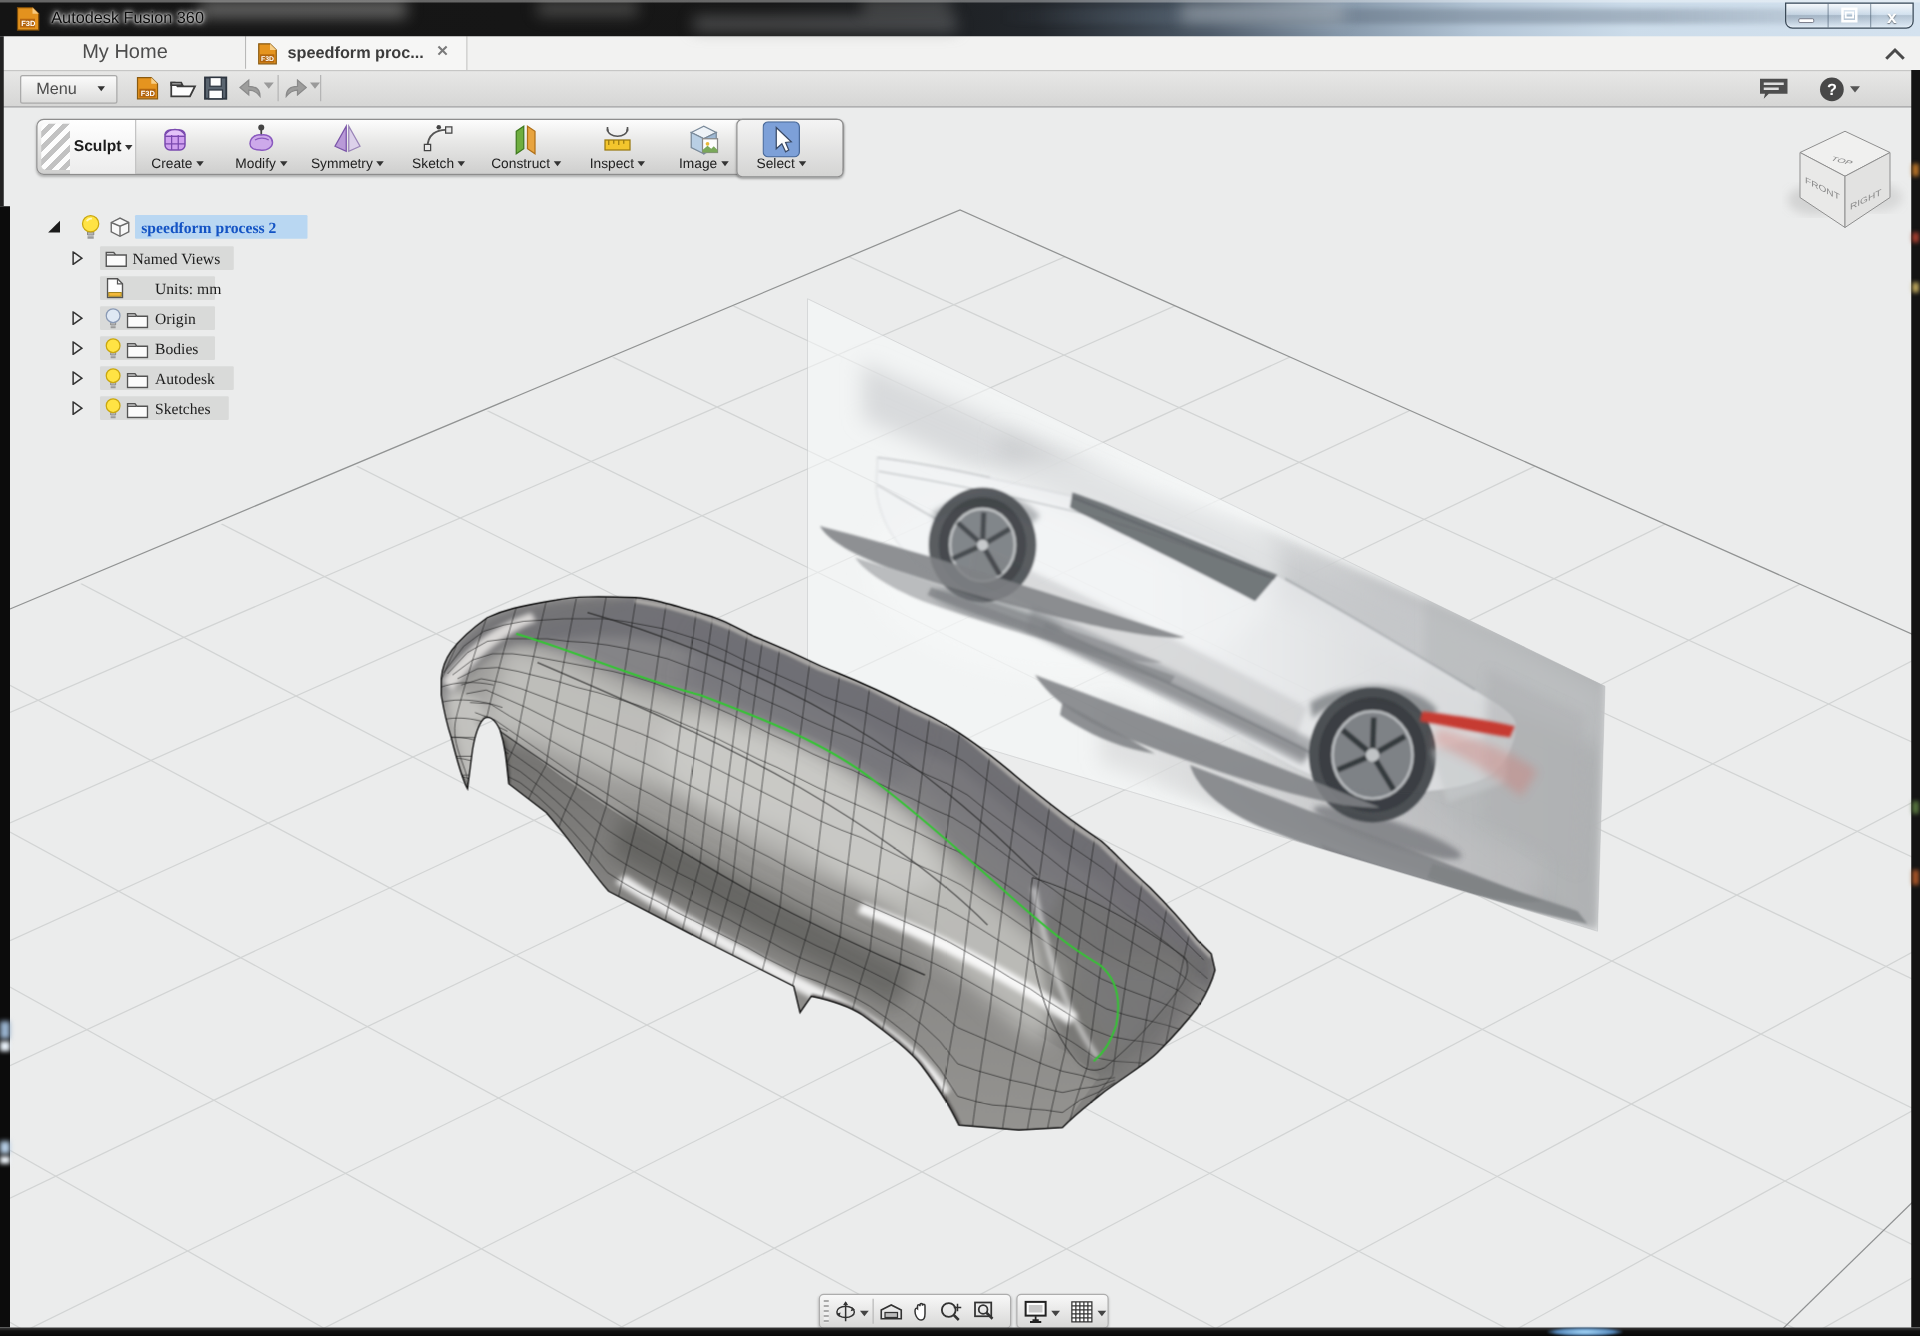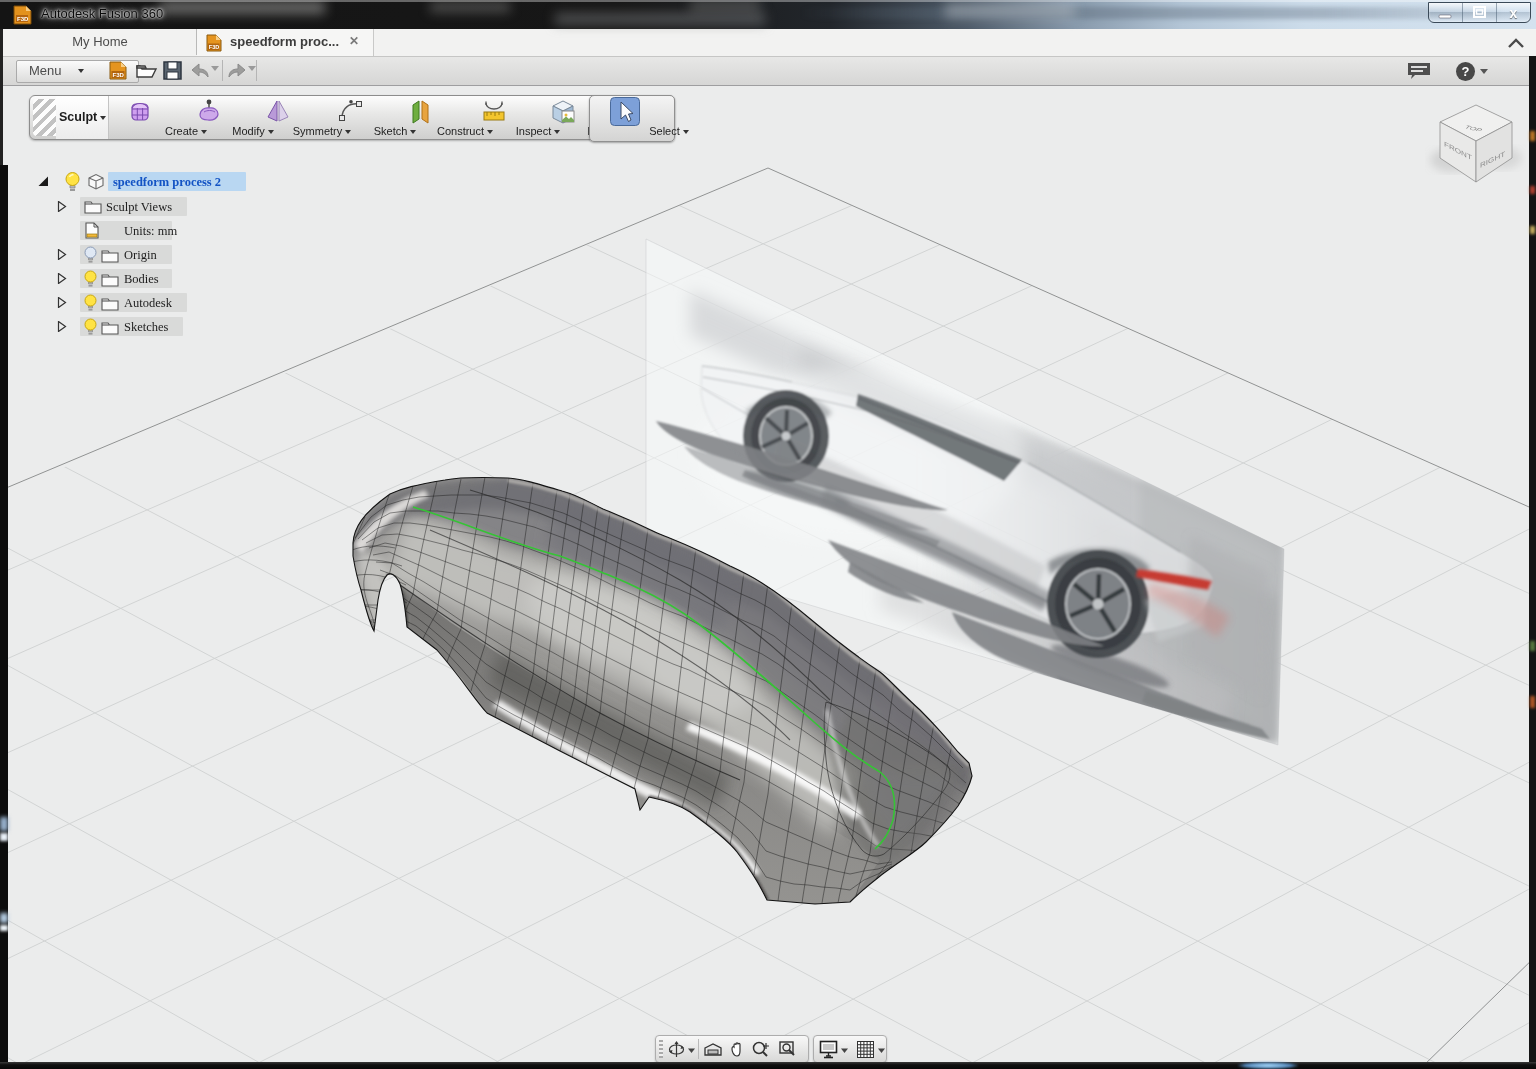--- a/index.html
+++ b/index.html
@@ -9,36 +9,36 @@
 #title{left:0;top:0;width:1536px;height:29px;background:linear-gradient(90deg,#141414 0%,#171717 40%,#22262b 54%,#4d5a68 63%,#8799ab 70%,#b3c5d6 77%,#ccdcea 85%,#d4e2ef 100%);}
 #title .blob{position:absolute;filter:blur(6px);}
 #titletext{position:absolute;left:41px;top:6px;font-size:13px;color:#0b0b0b;text-shadow:0 0 4px rgba(255,255,255,.9),0 0 8px rgba(255,255,255,.8),0 0 2px rgba(255,255,255,1);}
 #title .hl{position:absolute;left:0;top:0;width:1536px;height:2px;background:rgba(255,255,255,.35);}
 #winbtns{position:absolute;left:1428px;top:2px;width:101px;height:19px;border-radius:0 0 6px 6px;border:1px solid #3b4a58;background:linear-gradient(180deg,rgba(255,255,255,.75),rgba(210,225,240,.4) 45%,rgba(120,140,160,.35) 50%,rgba(230,240,250,.55));display:flex;box-shadow:0 0 2px rgba(255,255,255,.6) inset;}
 #winbtns .wb{flex:1;border-right:1px solid rgba(70,90,110,.5);position:relative;}
 #winbtns .wb:last-child{border-right:none;}
 .glyph{position:absolute;left:0;top:0;width:100%;height:100%;display:flex;align-items:center;justify-content:center;color:#fff;font-weight:bold;text-shadow:0 1px 1px rgba(0,0,0,.5);}
 
 #tabbar{left:0;top:29px;width:1536px;height:27px;background:#f2f2f1;border-bottom:1px solid #c6c6c5;}
-#tab1{position:absolute;left:4px;top:0;width:192px;height:26px;background:#f2f2f1;border-right:1px solid #b9b9b8;color:#4d4d4d;font-size:13px;text-align:center;line-height:26px;}
+#tab1{position:absolute;left:4px;top:0;width:192px;height:26px;background:#f2f2f1;border-right:1px solid #b9b9b8;color:#4d4d4d;font-size:16px;text-align:center;line-height:26px;}
 #tab2{position:absolute;left:197px;top:0;width:176px;height:27px;background:#f6f6f5;border-right:1px solid #c9c9c8;}
 #tab2 .txt{position:absolute;left:33px;top:5px;font-size:13px;font-weight:bold;color:#3c3c3c;}
 #tab2 .x{position:absolute;left:152px;top:5px;font-size:12px;color:#7a7a7a;font-weight:bold;}
 
 #toolbar{left:0;top:56px;width:1536px;height:29px;background:linear-gradient(180deg,#e8e8e7,#d6d6d5);border-bottom:1px solid #9e9ea0;}
-#menubtn{position:absolute;left:16px;top:4px;width:76px;height:21px;background:linear-gradient(180deg,#fbfbfb,#dcdcdb);border:1px solid #aaa;border-radius:2px;font-size:13px;color:#4d4d4d;padding-left:45px;}
+#menubtn{position:absolute;left:16px;top:4px;width:76px;height:21px;background:linear-gradient(180deg,#fbfbfb,#dcdcdb);border:1px solid #aaa;border-radius:2px;font-size:13px;color:#4d4d4d;}
 #menubtn .mt{position:absolute;left:12px;top:2px;}
 .tico{position:absolute;top:4px;}
 
 #ribbon{left:29px;top:95px;width:644px;height:43px;background:linear-gradient(180deg,#fdfdfd,#e8e8e7 40%,#cfcfce);border:1px solid #8d8d8d;border-radius:6px;box-shadow:0 1px 2px rgba(0,0,0,.25);}
 #hatch{position:absolute;left:3px;top:3px;width:24px;height:37px;background:repeating-linear-gradient(135deg,#fdfdfd 0 4px,#c2c2c2 4px 8px);border-radius:4px 0 0 4px;}
 #sculpt{position:absolute;left:26px;top:0px;width:52px;height:43px;background:linear-gradient(180deg,#fff,#ececec);border-right:1px solid #c4c4c4;text-align:right;}
 #sculpt .st{position:absolute;left:3px;top:14px;font-weight:bold;font-size:12.5px;color:#1d1d1d;white-space:nowrap;}
 .grp{position:absolute;top:0;width:66px;height:43px;text-align:center;}
-.grp .lbl{position:absolute;width:100%;top:29px;font-size:11px;color:#222;padding-left:44px;}
+.grp .lbl{position:absolute;width:100%;top:29px;font-size:11px;color:#222;}
 .grp svg{position:absolute;left:50%;margin-left:-14px;top:2px;}
 .caret{display:inline-block;width:0;height:0;border-left:3.5px solid transparent;border-right:3.5px solid transparent;border-top:4px solid #333;margin-left:3px;margin-bottom:1px;}
 #selblk{position:absolute;left:0px;top:-1px;width:84px;height:45px;background:linear-gradient(180deg,#f4f4f4,#d4d4d3);border:1px solid #909090;border-radius:5px;box-shadow:0 1px 2px rgba(0,0,0,.3);}
 
 #bhead{left:30px;top:143px;width:282px;height:24px;background:linear-gradient(180deg,#f4f4f4,#c6c6c5);border:1px solid #9a9a9a;border-radius:4px;box-sizing:border-box;}
 #bhead .t{position:absolute;left:0;width:100%;text-align:center;top:4px;font-size:13px;font-weight:bold;color:#1c1c1c;}
 .trow{position:absolute;height:19px;font-size:12.5px;color:#1d1d1d;white-space:nowrap;}
 .pill{position:absolute;top:0;height:19px;background:#d9dad9;border-radius:1px;}
 .tlabel{position:absolute;top:3px;}
 
@@ -483,21 +483,21 @@
 
   <svg class="abs" style="left:57px;top:201px" width="10" height="11">
         <path d="M1.5 0.5 L8.5 5.5 L1.5 10.5 Z" fill="none" stroke="#333" stroke-width="1.2"></path>
       </svg>
   <div class="trow" style="left:80px;top:197px;">
         <div class="pill" style="left:0;width:107px;"></div>
     <svg class="abs" style="left:4px;top:2px" width="18" height="15">
           <path d="M1 3 L7 3 L8.5 5 L17 5 L17 14 L1 14 Z" fill="#fbfbfb" stroke="#555" stroke-width="1.1"></path>
           <path d="M1 5 L8 5" stroke="#555" stroke-width="1.1"></path>
         </svg>
-    <span class="tlabel" style="left:26px;">Sculpt Views</span>
+    <span class="tlabel" style="left:26px;">Named Views</span>
       </div>
 
   <div class="trow" style="left:80px;top:221px;">
         <div class="pill" style="left:0;width:92px;"></div>
     <svg class="abs" style="left:5px;top:1px" width="15" height="17">
           <path d="M1 1 L9 1 L13 5 L13 16 L1 16 Z" fill="#fdfdfd" stroke="#555" stroke-width="1.1"></path>
           <path d="M9 1 L9 5 L13 5" fill="none" stroke="#555" stroke-width="1"></path>
           <rect x="2" y="12" width="10" height="3" fill="#f3b93a" stroke="#9a7a10" stroke-width="0.7"></rect>
         </svg>
     <span class="tlabel" style="left:28px;margin-left:16px;">Units: mm</span>

